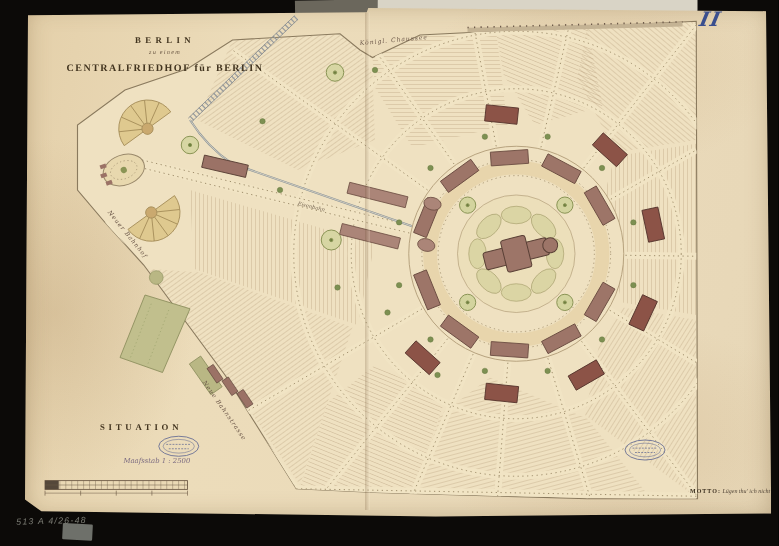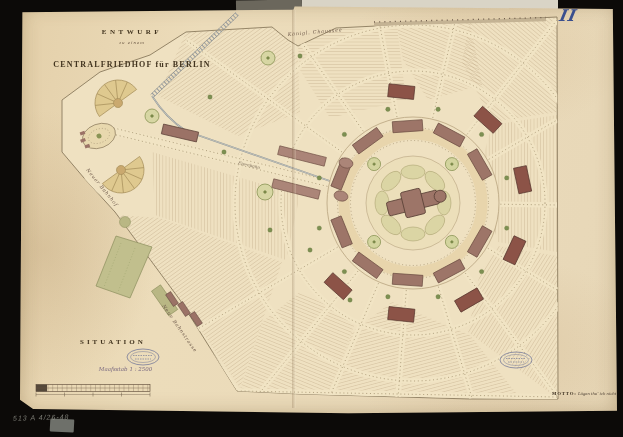--- a/index.html
+++ b/index.html
@@ -20,21 +20,21 @@
            linear-gradient(100deg,#e4d0aa 0%,#ecdcba 28%,#eadaba 70%,#e7d7b7 100%);
          clip-path:polygon(0.4% 2%,45.8% 1.4%,46% 0.6%,99.3% 1.2%,100% 99.2%,55% 99.8%,2.2% 98.8%,0% 96.5%);
          box-shadow:inset 0 0 20px rgba(110,80,40,.35);}
   .fold-seam{position:absolute;left:272px;top:6px;width:4px;height:398px;
              background:linear-gradient(90deg,rgba(90,60,30,.22),rgba(255,245,220,.25));}
   .map-svg{position:absolute;left:-20px;top:-4px;width:623px;height:437px;pointer-events:none;}
   .title-block{position:absolute;left:30px;top:24px;width:164px;text-align:center;color:#42341f;
                font-family:"Liberation Serif",serif;}
   .title-l1{font-size:7px;font-weight:bold;letter-spacing:3.5px;}
   .title-l2{font-size:5px;font-style:italic;color:#6b5844;margin-top:4px;letter-spacing:1px;}
-  .title-l3{font-size:8px;font-weight:bold;letter-spacing:1.2px;margin-top:15px;white-space:nowrap;}
+  .title-l3{font-size:8px;font-weight:bold;letter-spacing:1.2px;margin-top:5px;white-space:nowrap;}
   .plate-number{position:absolute;left:540px;top:2px;font-family:"DejaVu Serif",serif;
                 font-style:italic;font-weight:bold;font-size:16px;color:#3a4f8e;
                 transform:skewX(-12deg);letter-spacing:1px;}
   .situation{position:absolute;left:60px;top:334px;width:90px;font-size:7px;
              font-weight:bold;letter-spacing:3px;color:#42341f;font-family:"Liberation Serif",serif;}
   .scale-note{position:absolute;left:58px;top:362px;width:95px;text-align:center;font-size:5.5px;
               font-style:italic;color:#7a6a80;font-family:"DejaVu Serif",serif;}
   .motto{position:absolute;left:532px;top:387px;width:62px;font-size:4.8px;color:#3f3222;
          line-height:1.2;font-family:"Liberation Serif",serif;white-space:nowrap;}
   .motto .m-label{font-weight:bold;letter-spacing:.8px;}
@@ -331,21 +331,21 @@
 
       <text class="street" x="288" y="36" transform="rotate(-5 288 36)">Königl. Chaussee</text>
       <text class="street" x="86" y="170" transform="rotate(51 86 170)">Neuer Bahnhof</text>
       <text class="street" x="162" y="306" transform="rotate(55 162 306)">Neue Bahnstrasse</text>
       <text class="rail-lbl" x="238" y="164" transform="rotate(13.5 238 164)">Eisenbahn</text>
     </svg>
 
     <div class="fold-seam"></div>
 
     <div class="title-block">
-      <div class="title-l1">ENTWURF</div>
+      <div class="title-l1">BERLIN</div>
       <div class="title-l2">zu einem</div>
       <div class="title-l3">CENTRALFRIEDHOF für BERLIN</div>
     </div>
 
     <div class="plate-number">II</div>
     <div class="situation">SITUATION</div>
     <div class="scale-note">Maafsstab 1 : 2500</div>
 
     <div class="motto">
       <span class="m-label">MOTTO:</span>

